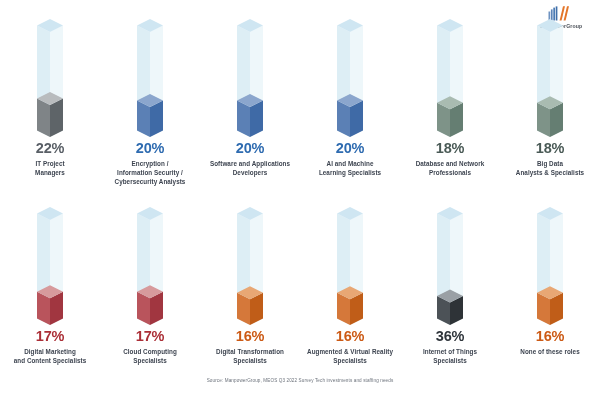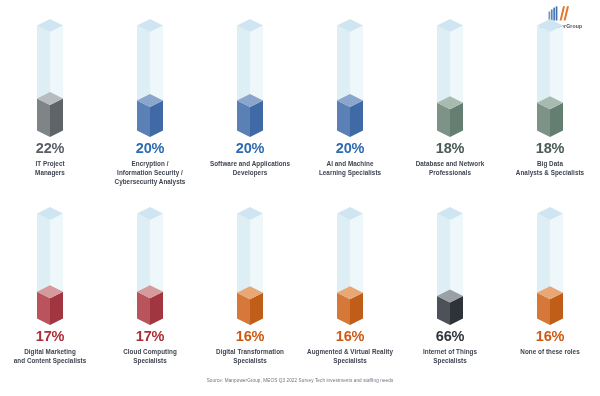--- a/index.html
+++ b/index.html
@@ -302,21 +302,21 @@
           <svg width="46" height="120" viewBox="0 0 46 120">
             <polygon points="10,7.5 23,14 23,119 10,112.5" fill="#ddeef5"></polygon>
             <polygon points="36,7.5 23,14 23,119 36,112.5" fill="#eef7fa"></polygon>
             <polygon points="23,1 36,7.5 23,14 10,7.5" fill="#cfe6f2"></polygon>
             <polygon points="10,89.925 23,96.425 23,119 10,112.5" fill="#4c5257"></polygon>
             <polygon points="36,89.925 23,96.425 23,119 36,112.5" fill="#2e3337"></polygon>
             <polygon points="23,83.425 36,89.925 23,96.425 10,89.925" fill="#9aa0a5"></polygon>
             <polygon points="10,83.225 23,89.725 36,83.225 36,83.225" fill="none"></polygon>
           </svg>
         </div>
-        <div class="pct" style="color: rgb(47, 53, 59);">66%</div>
+        <div class="pct" style="color: rgb(47, 53, 59);">36%</div>
         <div class="role">
           <div>Internet of Things</div>
           <div>Specialists</div>
         </div>
       </div>
       <div class="col">
         <div class="bar">
           <svg width="46" height="120" viewBox="0 0 46 120">
             <polygon points="10,7.5 23,14 23,119 10,112.5" fill="#ddeef5"></polygon>
             <polygon points="36,7.5 23,14 23,119 36,112.5" fill="#eef7fa"></polygon>

